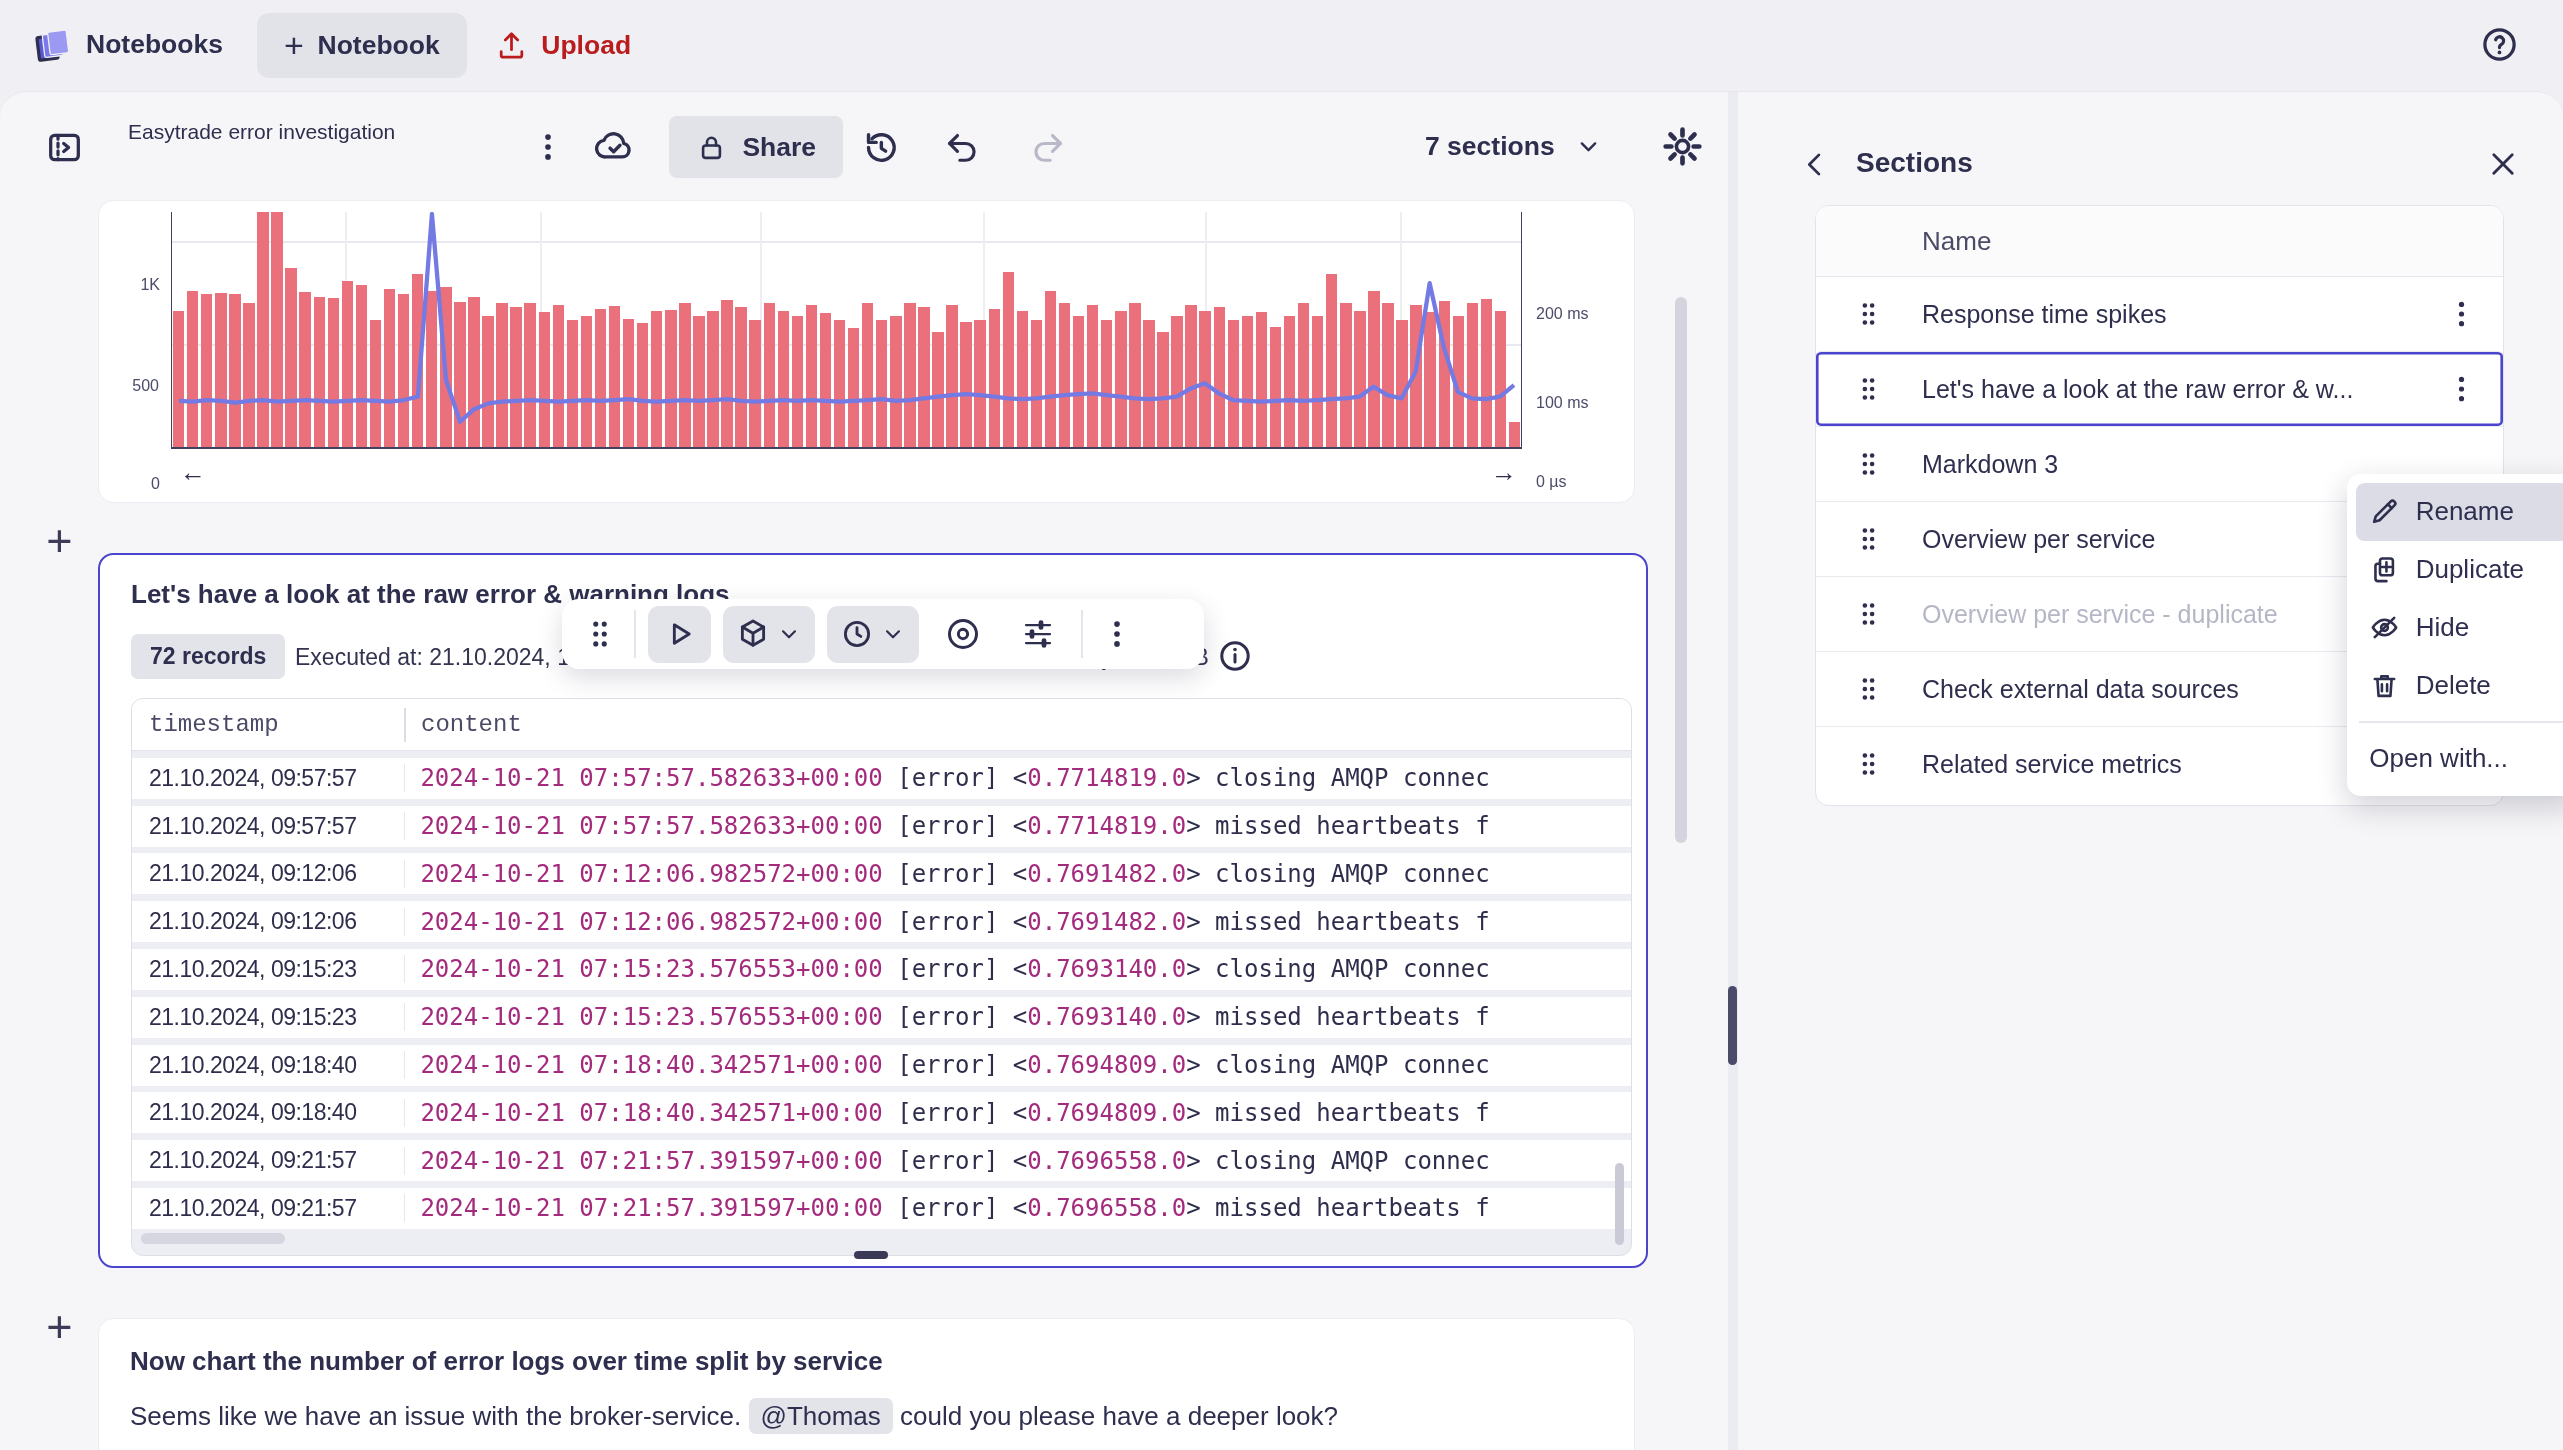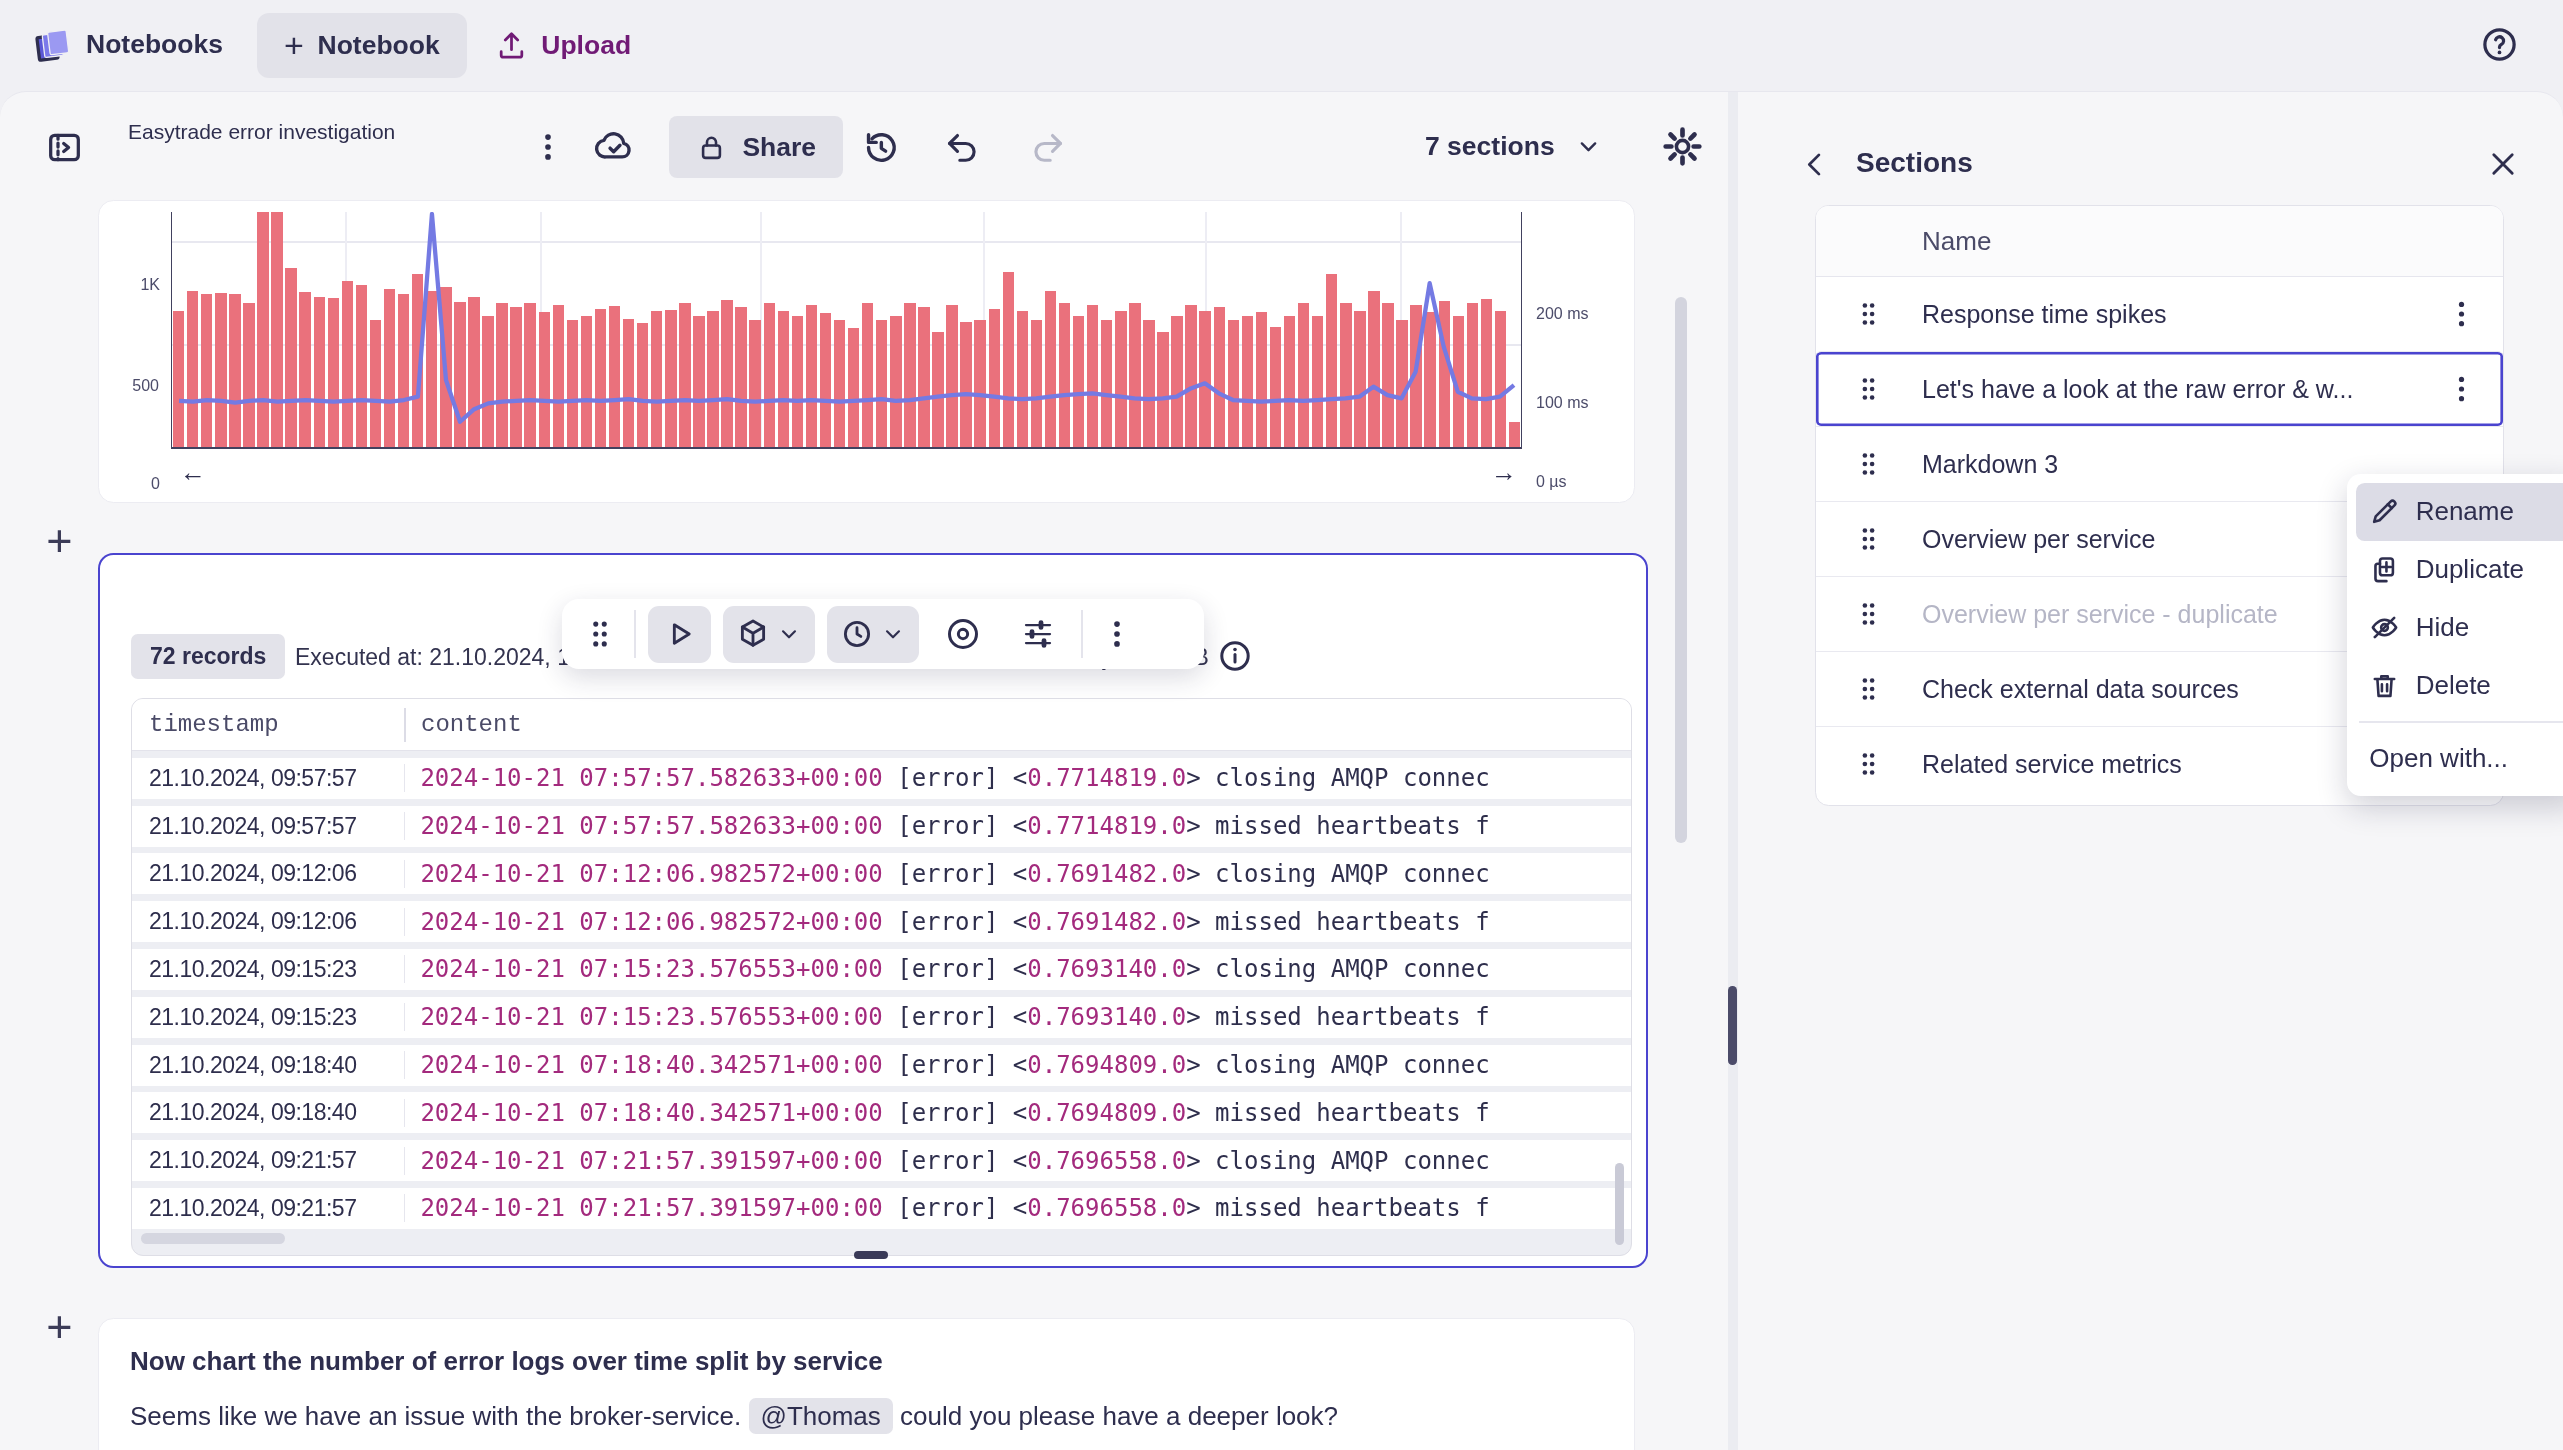--- a/index.html
+++ b/index.html
@@ -5,21 +5,21 @@
   html,body{margin:0;padding:0;background:#e9e9ee;}
   .screen{position:relative;width:2563px;height:1450px;overflow:hidden;
     font-family:"Liberation Sans",sans-serif;color:#2e2e4e;background:#f0f0f4;}
   .abs{position:absolute;}
   svg.ic{display:block;}
   .ic{stroke:currentColor;fill:none;stroke-width:2;stroke-linecap:round;stroke-linejoin:round;}
   
   .topbar{position:absolute;left:0;top:0;width:2563px;height:91px;background:#f0f0f4;display:flex;align-items:center;}
   .tb-label{font-size:26.5px;font-weight:700;color:#2e2e4e;}
   .pillbtn{display:flex;align-items:center;gap:13.7px;background:#e2e2e9;border-radius:12px;height:65px;padding:0 27px;font-size:26.5px;font-weight:700;color:#2e2e4e;}
-  .ghostbtn{display:flex;align-items:center;gap:13.7px;height:65px;padding:0 8.6px;font-size:26.5px;font-weight:700;color:#701a75;}
+  .ghostbtn{display:flex;align-items:center;gap:13.7px;height:65px;padding:0 8.6px;font-size:26.5px;font-weight:700;color:#b91c1c;}
   
   .content{position:absolute;left:0;top:91px;width:2563px;height:1359px;background:#f6f6f8;
     border-top-left-radius:26px;border-top-right-radius:26px;border-top:1.7px solid #e7e7ee;}
   
   .card{position:absolute;background:#fff;border:1.7px solid #ececf2;border-radius:15.4px;}
   .iconbtn{display:flex;align-items:center;justify-content:center;color:#2e2e4e;}
   .muted{color:#b7b8c8;}
   
   .plot{position:absolute;left:171px;top:211px;width:1349px;height:235px;
     border-left:1.7px solid #41415f;border-right:1.7px solid #41415f;border-bottom:2.6px solid #41415f;}
@@ -361,20 +361,21 @@
               <circle cx="12" cy="19" r="2"></circle>
             </g>
           </svg>
       </span>
     </div>
 
     <span class="abs iconbtn" style="left:39px;top:428px;width:41px;height:41px;font-size:45px;font-weight:300;color:#3c3c58;">+</span>
     <span class="abs iconbtn" style="left:39px;top:1214px;width:41px;height:41px;font-size:45px;font-weight:300;color:#3c3c58;">+</span>
 
     <div class="selcard" style="top:461px;">
+      <span class="abs" style="left:31px;top:24px;font-size:26px;font-weight:700;">Let's have a look at the raw error &amp; warning logs</span>
       <span class="badge abs" style="left:31px;top:79px;">72 records</span>
       <span class="abs" style="left:195px;top:89px;font-size:23px;color:#33334f;">Executed at: 21.10.2024, 13:09:13, Timeframe: 09:09:13 - 11:09:13, Scanned bytes: 2 GB</span>
       <span class="abs iconbtn" style="left:1116px;top:82px;width:38px;height:38px;">
         <svg class="ic" viewBox="0 0 24 24" width="36" height="36">
           <circle cx="12" cy="12" r="8.8"></circle>
             <path d="M12 11v5"></path>
             <circle cx="12" cy="7.7" r="1.2" fill="currentColor" stroke="none"></circle>
         </svg>
       </span>
 

